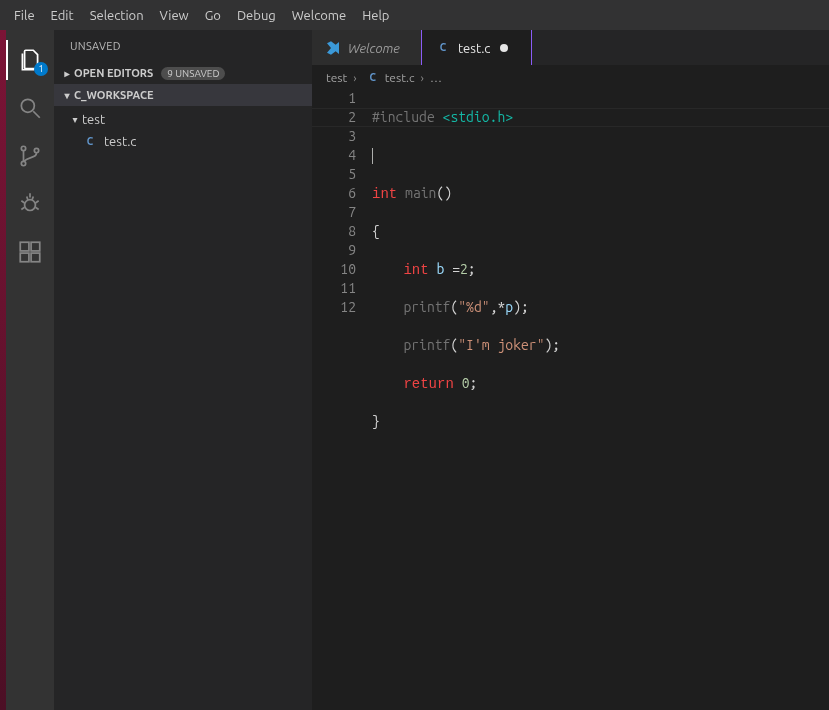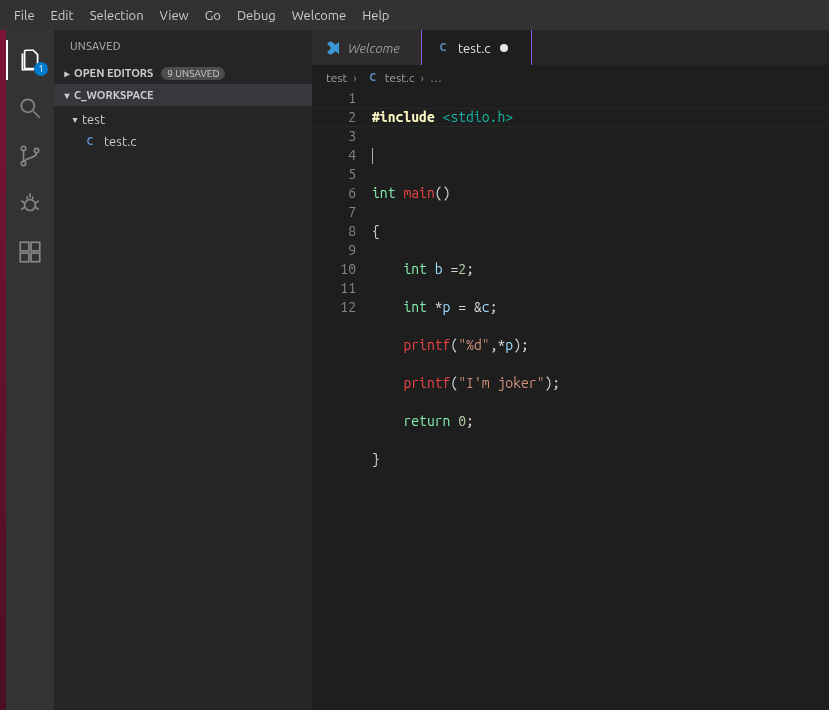--- a/index.html
+++ b/index.html
@@ -58,24 +58,24 @@
   .editor { flex: 1; display: flex; font-family: "Ubuntu Mono","Consolas",monospace; font-size: 14px; line-height: 19px; position: relative; }
   .gutter { width: 56px; text-align: right; color: #858585; padding: 0 12px 0 0; user-select: none; background: #1e1e1e; }
   .gutter .ln { height: 19px; }
   .code { flex: 1; padding-left: 4px; color: #d4d4d4; white-space: pre; position: relative; }
   .code .line { height: 19px; }
 
   .current-line-hl { position: absolute; left: 0; right: 0; height: 19px; border-top: 1px solid #282828; border-bottom: 1px solid #282828; pointer-events: none; }
   .cursor { display: inline-block; width: 1px; height: 16px; background: #aeafad; vertical-align: middle; }
 
   
-  .tk-pre   { color: #fef9c3; font-weight: bold; }      
+  .tk-pre   { color: #737373; }      
   .tk-inc   { color: #14b8a6; }      
-  .tk-kw    { color: #86efac; }      
-  .tk-fn    { color: #ef4444; }      
+  .tk-kw    { color: #ef4444; font-family: Liberation Mono, monospace; }      
+  .tk-fn    { color: #737373; }      
   .tk-paren { color: #d4d4d4; }
   .tk-var   { color: #9cdcfe; }
   .tk-num   { color: #b5cea8; }
   .tk-op    { color: #d4d4d4; }
   .tk-str   { color: #ce9178; }
   .tk-punc  { color: #d4d4d4; }
   .tk-brace { color: #d4d4d4; }
 
 </style>
 </head>
@@ -215,21 +215,20 @@
           <div class="ln">11</div>
           <div class="ln">12</div>
         </div>
 
         <div class="code">
 <div class="line"><span class="tk-pre">#include</span> <span class="tk-inc">&lt;stdio.h&gt;</span></div>
 <div class="line"><span class="cursor"></span></div>
 <div class="line"><span class="tk-kw">int</span> <span class="tk-fn">main</span><span class="tk-paren">(</span><span class="tk-paren">)</span></div>
 <div class="line"><span class="tk-brace">{</span></div>
 <div class="line">    <span class="tk-kw">int</span> <span class="tk-var">b</span> <span class="tk-op">=</span><span class="tk-num">2</span><span class="tk-punc">;</span></div>
-<div class="line">    <span class="tk-kw">int</span> <span class="tk-op">*</span><span class="tk-var">p</span> <span class="tk-op">=</span> <span class="tk-op">&amp;</span><span class="tk-var">c</span><span class="tk-punc">;</span></div>
 <div class="line">    <span class="tk-fn">printf</span><span class="tk-paren">(</span><span class="tk-str">"%d"</span><span class="tk-punc">,</span><span class="tk-op">*</span><span class="tk-var">p</span><span class="tk-paren">)</span><span class="tk-punc">;</span></div>
 <div class="line">    <span class="tk-fn">printf</span><span class="tk-paren">(</span><span class="tk-str">"I'm joker"</span><span class="tk-paren">)</span><span class="tk-punc">;</span></div>
 <div class="line">    <span class="tk-kw">return</span> <span class="tk-num">0</span><span class="tk-punc">;</span></div>
 <div class="line"><span class="tk-brace">}</span></div>
         </div>
       </div>
 
     </div>
   </div>
 </div>

